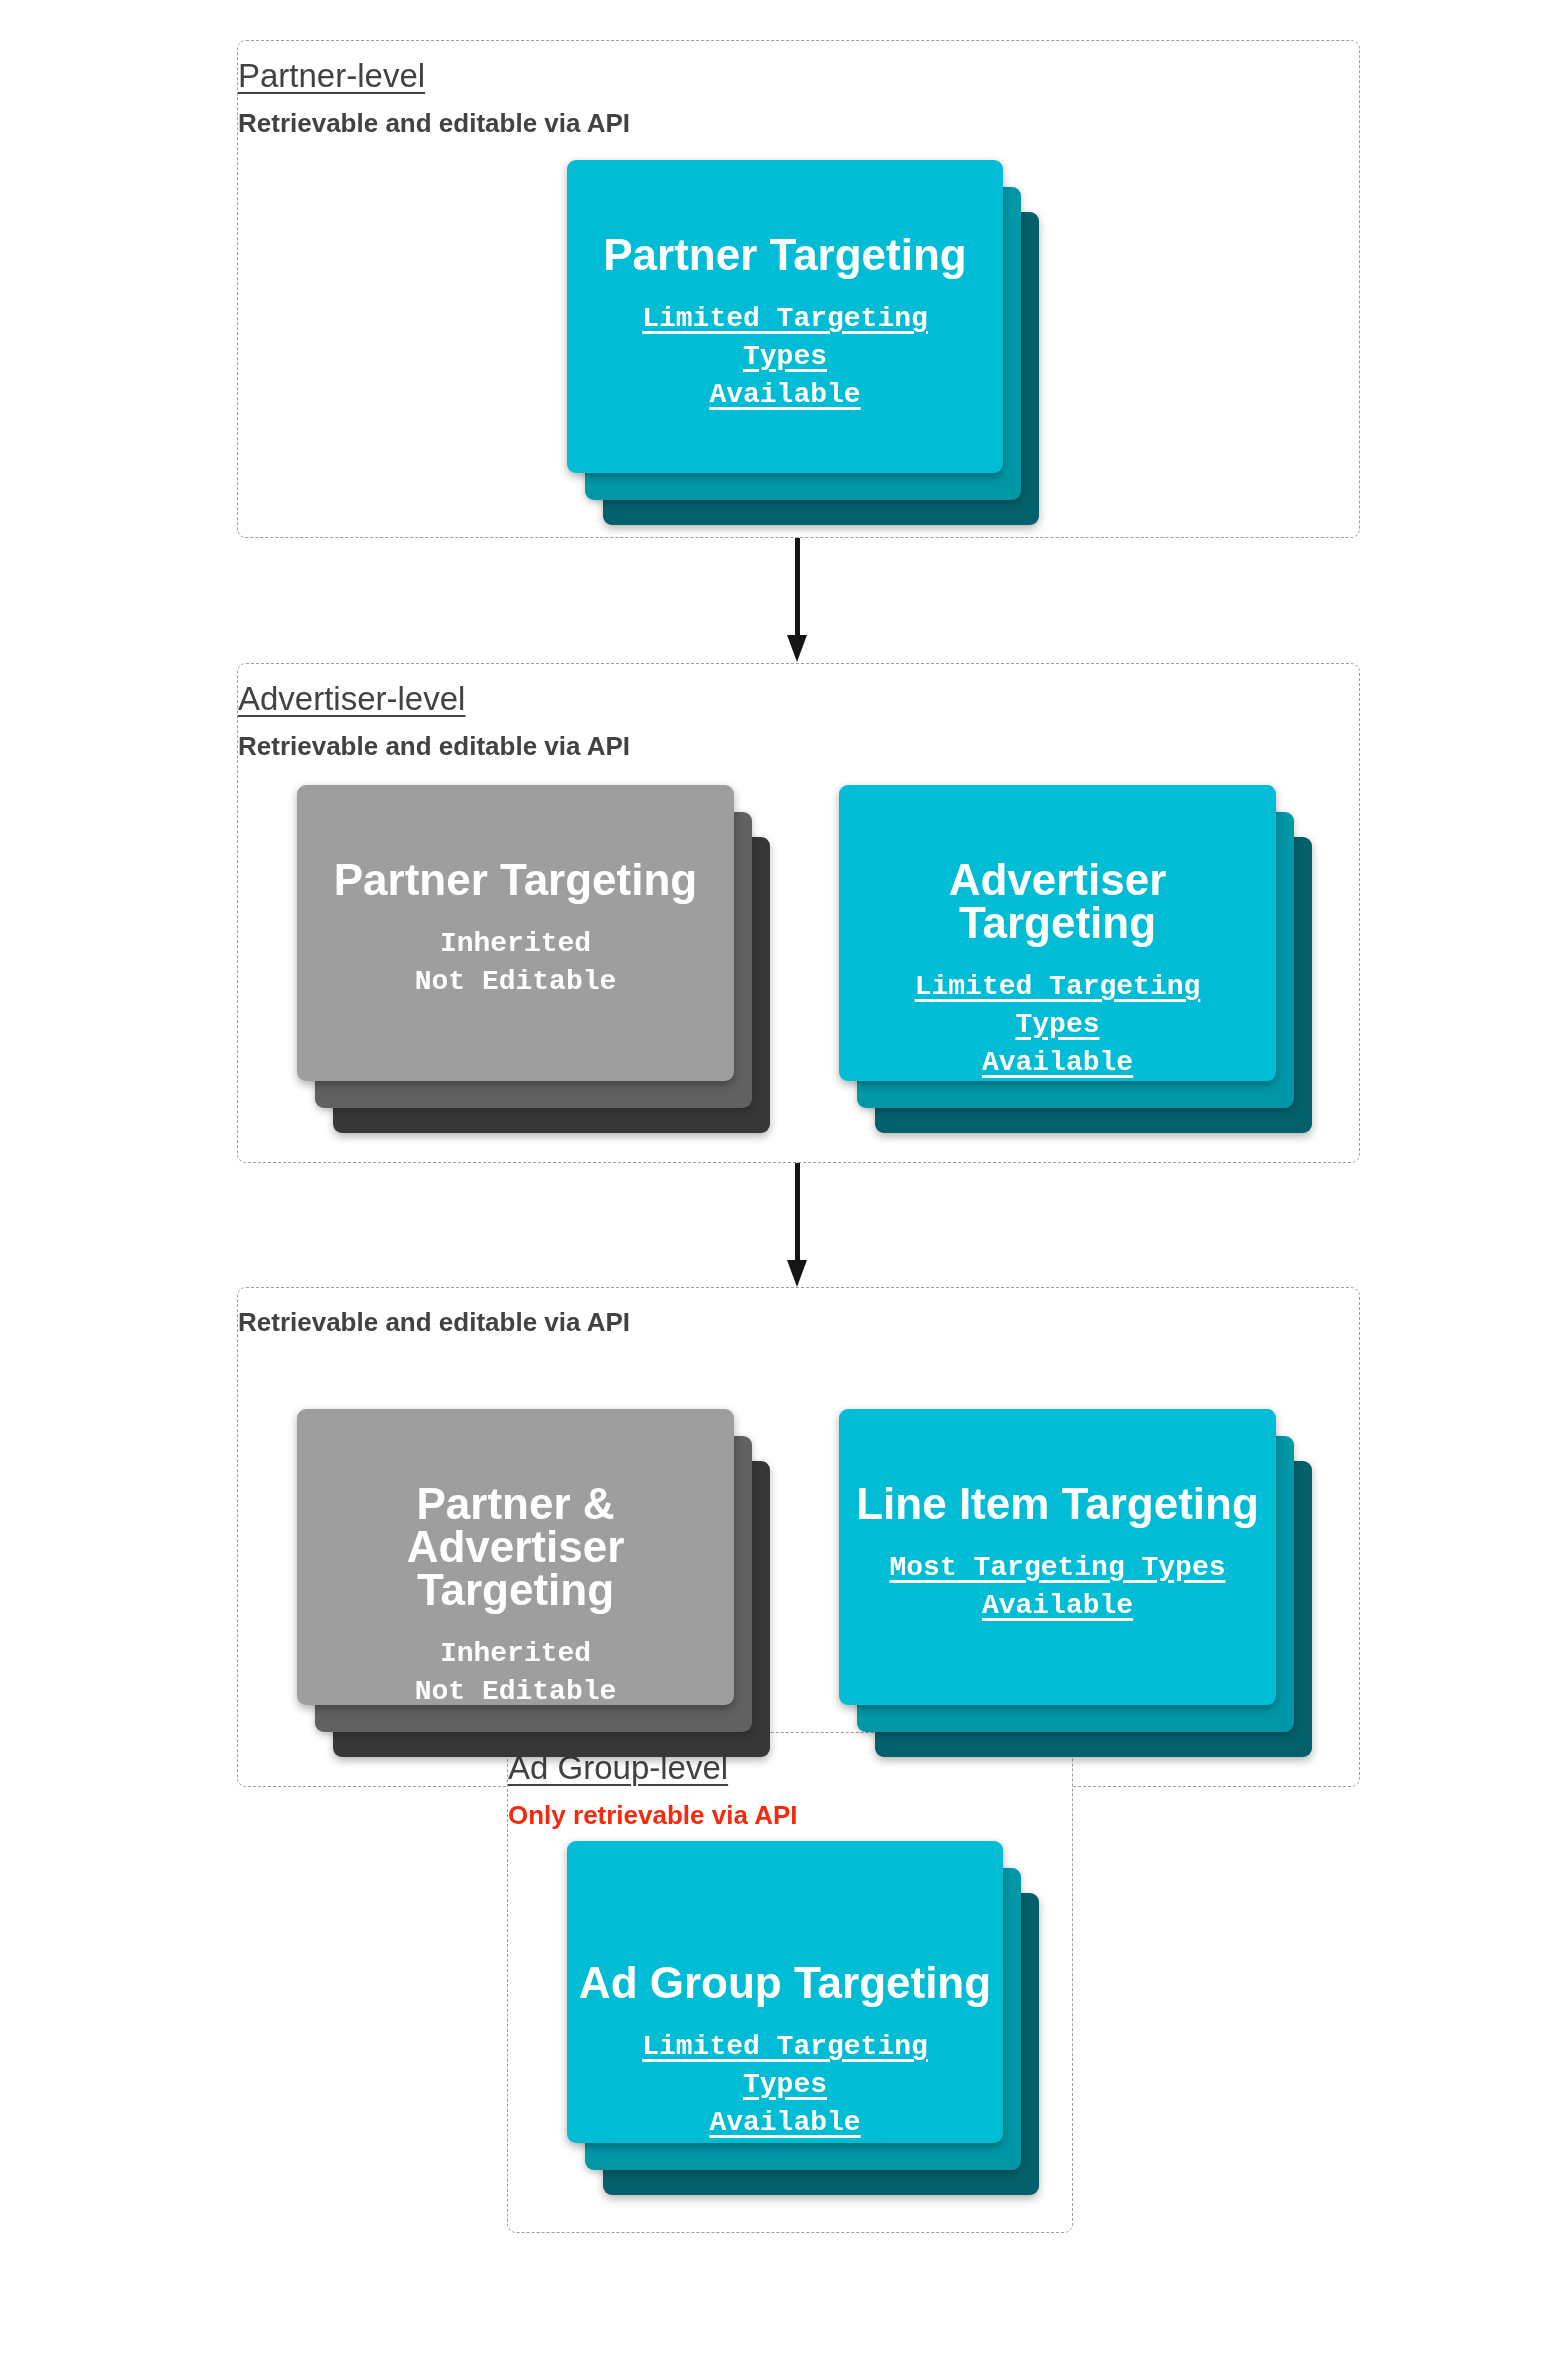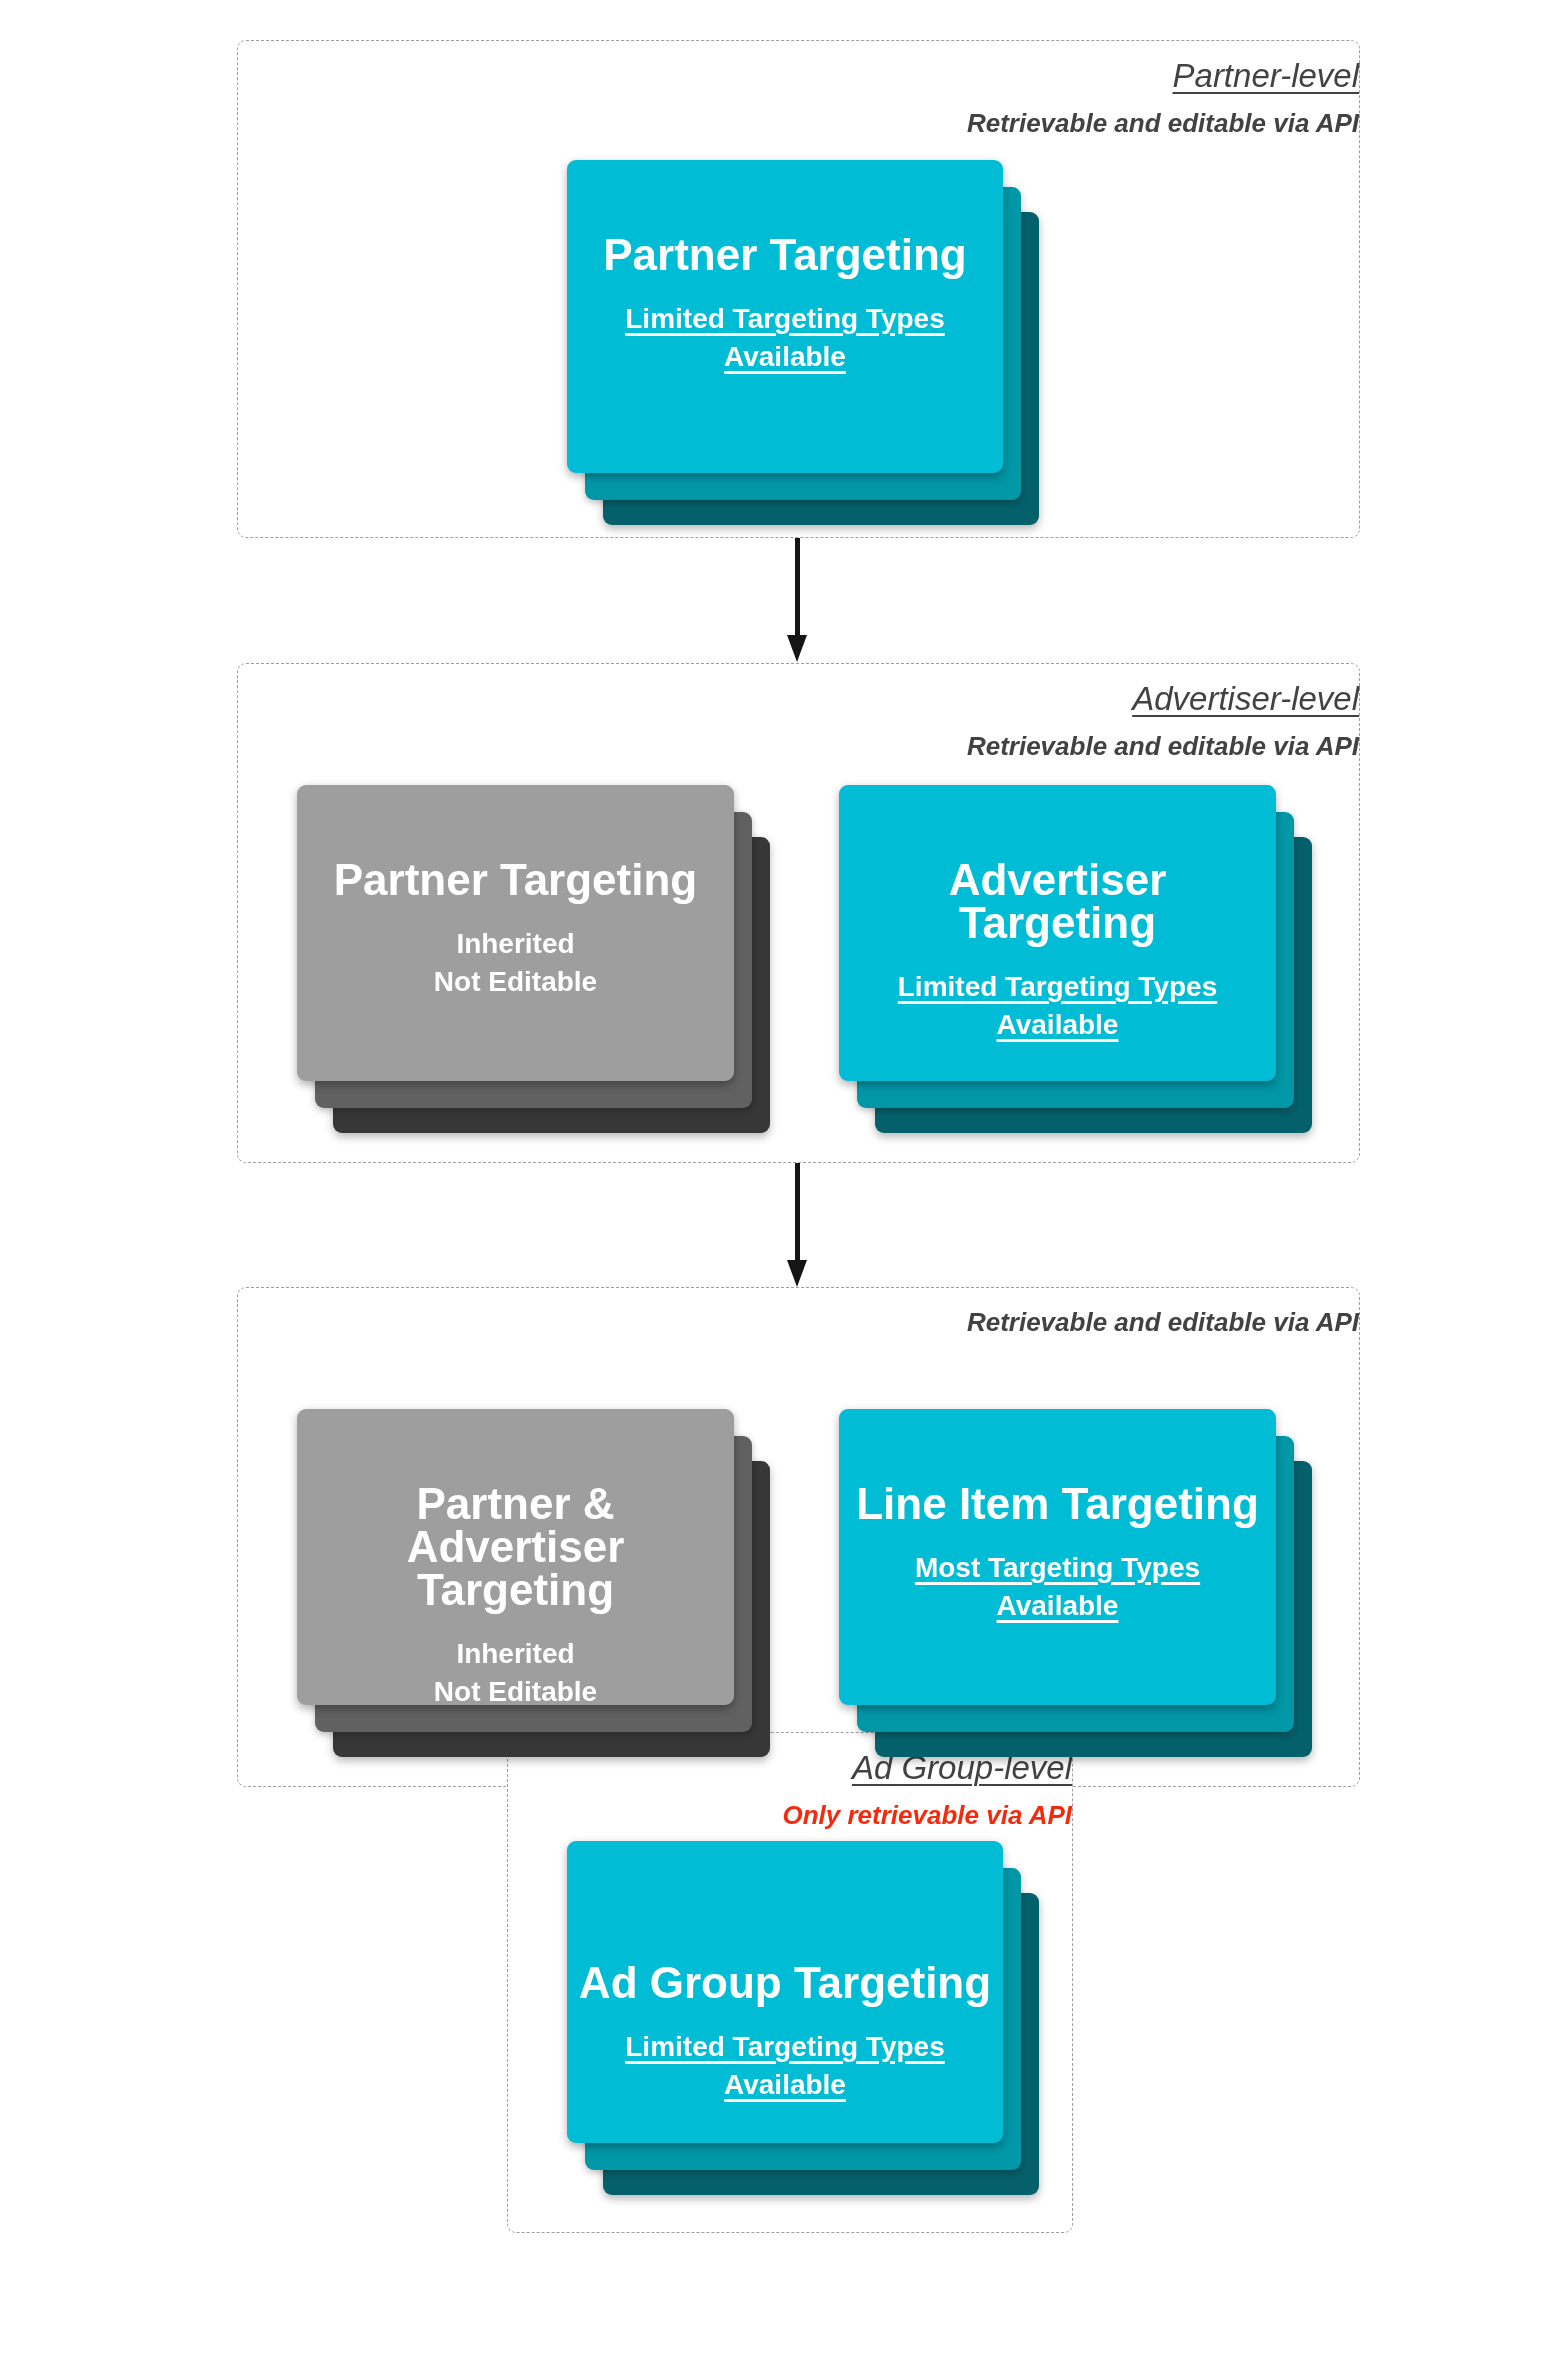--- a/index.html
+++ b/index.html
@@ -20,21 +20,21 @@
     border: 1.8px dashed #9e9e9e;
     border-radius: 9px;
     box-sizing: border-box;
     background: #ffffff;
   }
   #s1 { left: 237px; top: 40px;   width: 1123px; height: 498px; }
   #s2 { left: 237px; top: 663px;  width: 1123px; height: 500px; }
   #s3 { left: 237px; top: 1287px; width: 1123px; height: 500px; }
   #s4 { left: 507px; top: 1732px; width: 566px;  height: 501px; }
 
-  .level-head { text-align: right; padding-top: 10.7px; font-style: italic; }
+  .level-head { text-align: left; padding-top: 10.7px; }
   .level-title {
     font-size: 33px;
     font-weight: 400;
     color: #424242;
     line-height: 48px;
     text-decoration: underline;
     text-underline-offset: 4.5px;
     text-decoration-thickness: 1.8px;
   }
   .level-sub {
@@ -78,20 +78,21 @@
     margin: 0 auto;
   }
   .card-sub {
     margin-top: 24px;
     font-size: 28px;
     font-weight: 700;
     line-height: 38px;
     max-width: 384px;
     margin-left: auto;
     margin-right: auto;
+    font-family: Liberation Mono, monospace;
   }
   .card-sub.underlined {
     text-decoration: underline;
     text-underline-offset: 5.4px;
     text-decoration-thickness: 2.7px;
   }
 
   
   #stack-s1      { left: 329px; top: 119px; width: 436px; height: 313px; }
   #stack-s2-gray { left: 59px;  top: 121px; width: 437px; height: 296px; }

